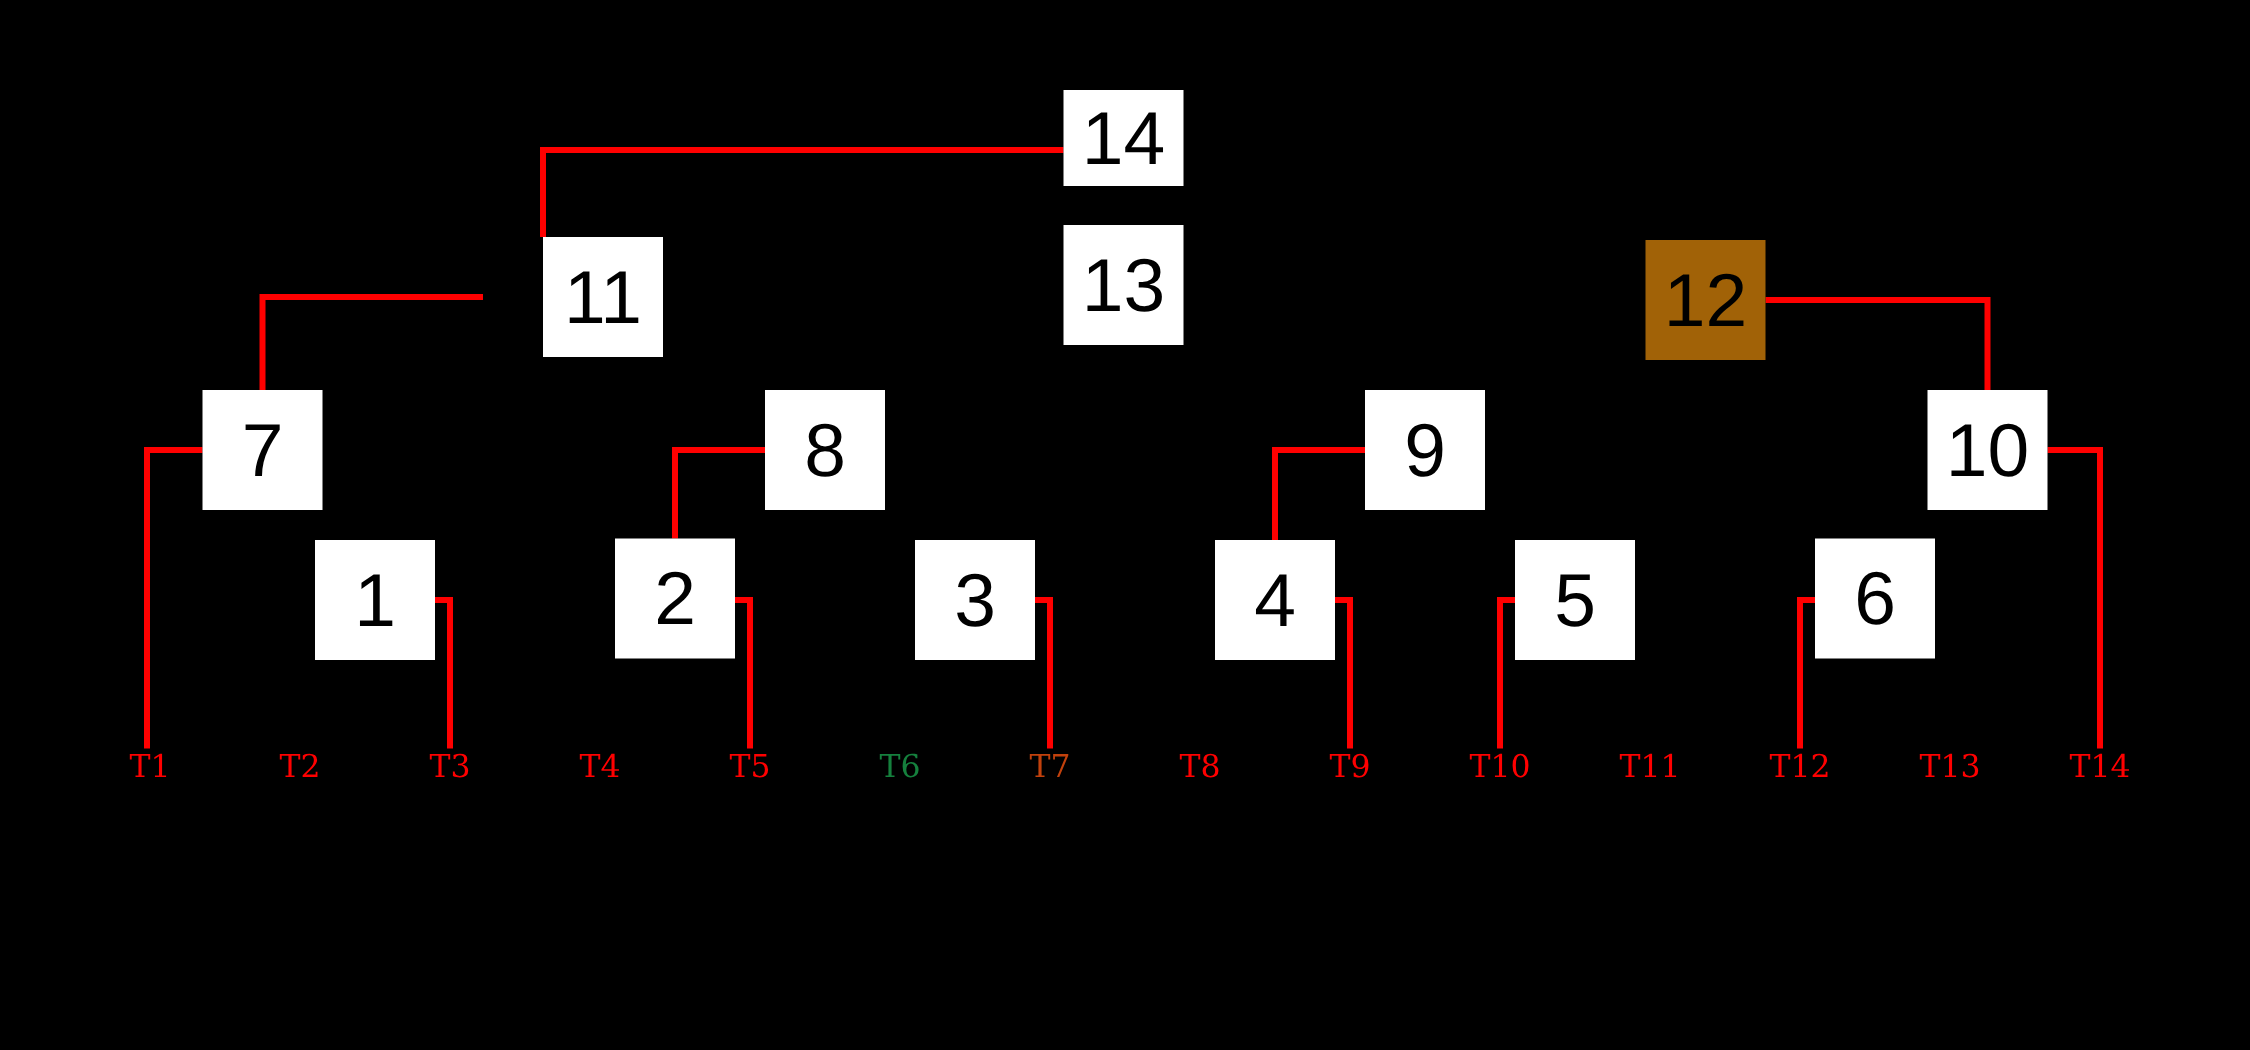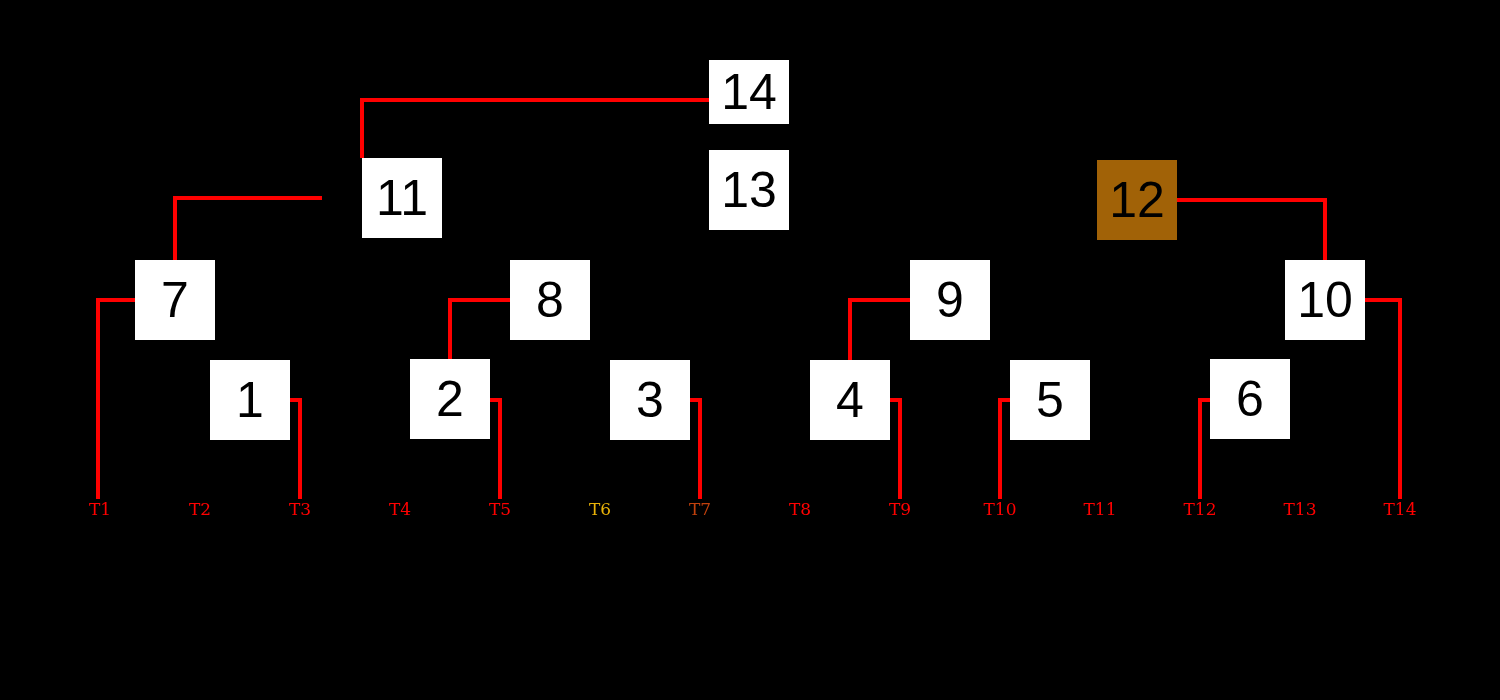--- a/index.html
+++ b/index.html
@@ -32,21 +32,21 @@
     font-size: 50px;
     font-family: "Liberation Sans", sans-serif;
     line-height: 1;
     user-select: none;
   }
   .leaf-label {
     position: absolute;
     transform: translateX(-50%);
     color: #ff0000;
     font-family: "DejaVu Serif", serif;
-    font-size: 17px;
+    font-size: 21px;
     line-height: 1;
     white-space: nowrap;
     user-select: none;
     text-align: right;
   }
 </style>
 </head>
 <body>
 
 <div class="stage">
@@ -80,21 +80,21 @@
       <div class="node" style="left: 1097px; top: 160px; width: 80px; height: 80px; background: #a16207; color: rgb(0, 0, 0);">12</div>
       <div class="node" style="left: 709px; top: 150px; width: 80px; height: 80px; background: rgb(255, 255, 255); color: rgb(0, 0, 0);">13</div>
       <div class="node" style="left: 709px; top: 60px; width: 80px; height: 64px; background: rgb(255, 255, 255); color: rgb(0, 0, 0);">14</div>
     </div>
   <div>
       <div class="leaf-label" style="left: 100px; top: 501px; color: rgb(255, 0, 0);">T1</div>
       <div class="leaf-label" style="left: 200px; top: 501px; color: rgb(255, 0, 0);">T2</div>
       <div class="leaf-label" style="left: 300px; top: 501px; color: rgb(255, 0, 0);">T3</div>
       <div class="leaf-label" style="left: 400px; top: 501px; color: rgb(255, 0, 0);">T4</div>
       <div class="leaf-label" style="left: 500px; top: 501px; color: rgb(255, 0, 0);">T5</div>
-      <div class="leaf-label" style="left: 600px; top: 501px; color: #eab308;">T6</div>
+      <div class="leaf-label" style="left: 600px; top: 501px; color: #15803d;">T6</div>
       <div class="leaf-label" style="left: 700px; top: 501px; color: #c2410c;">T7</div>
       <div class="leaf-label" style="left: 800px; top: 501px; color: rgb(255, 0, 0);">T8</div>
       <div class="leaf-label" style="left: 900px; top: 501px; color: rgb(255, 0, 0);">T9</div>
       <div class="leaf-label" style="left: 1000px; top: 501px; color: rgb(255, 0, 0);">T10</div>
       <div class="leaf-label" style="left: 1100px; top: 501px; color: rgb(255, 0, 0);">T11</div>
       <div class="leaf-label" style="left: 1200px; top: 501px; color: rgb(255, 0, 0);">T12</div>
       <div class="leaf-label" style="left: 1300px; top: 501px; color: rgb(255, 0, 0);">T13</div>
       <div class="leaf-label" style="left: 1400px; top: 501px; color: rgb(255, 0, 0);">T14</div>
     </div>
 </div>

